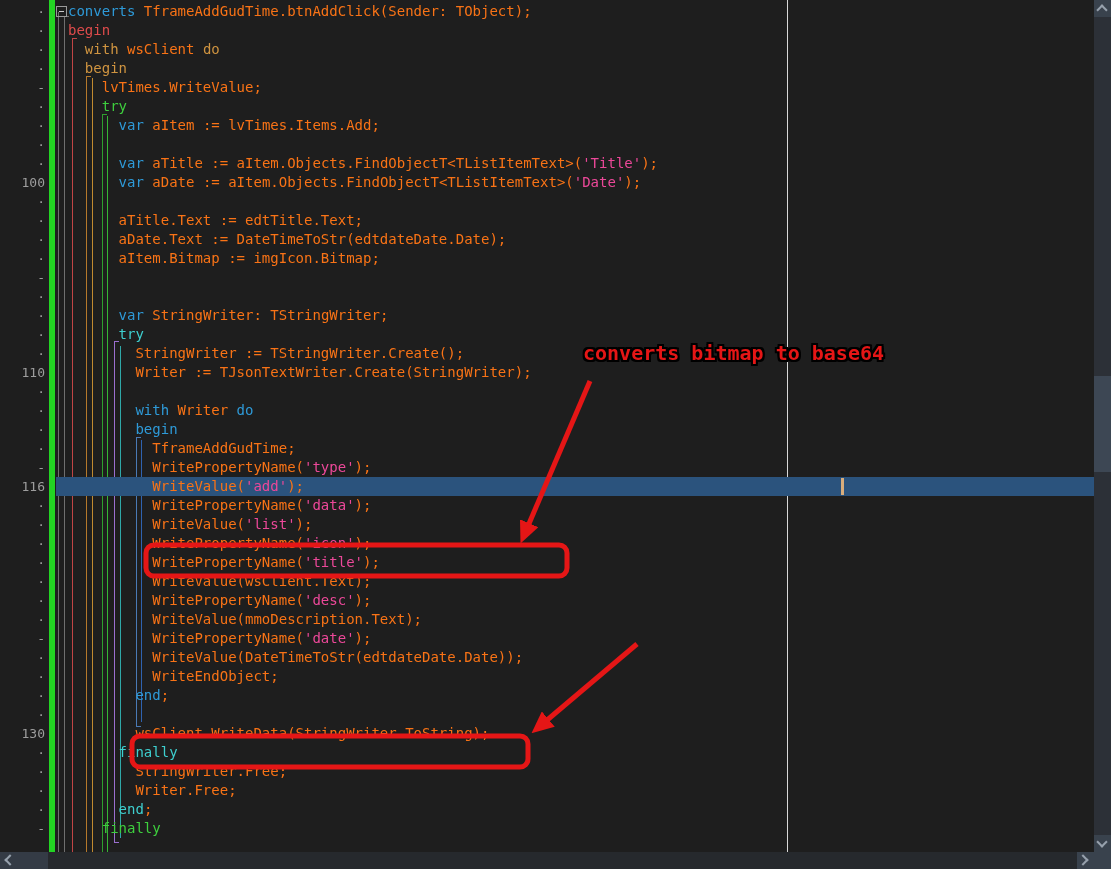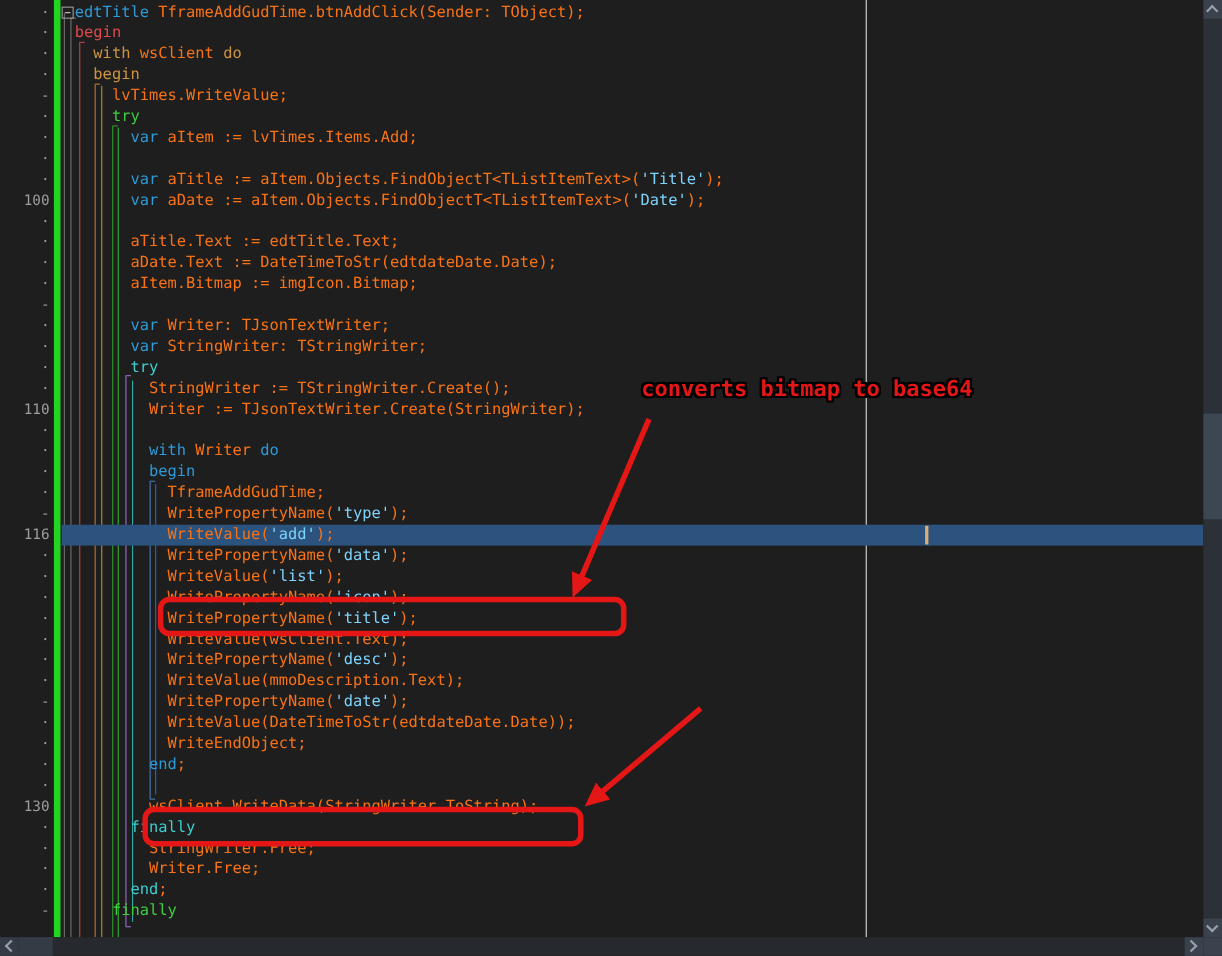--- a/index.html
+++ b/index.html
@@ -13,21 +13,21 @@
   .guide{position:absolute;width:1px;z-index:2;}
   .gtick{position:absolute;height:1px;width:4px;z-index:2;}
   
   #code-rows{position:absolute;left:0;top:2px;width:1094px;z-index:3;}
   .row{position:relative;height:19px;line-height:19px;font-size:14px;white-space:pre;}
   .row.hl::before{content:"";position:absolute;left:56px;right:0;top:0;bottom:0;background:#2b537d;}
   .gut{position:absolute;left:0;top:0;width:45px;height:19px;text-align:right;
        color:#9d9d9d;font-size:13px;z-index:4;}
   .txt{position:absolute;left:68px;top:0;height:19px;z-index:4;color:#d2d2d2;}
   .d{color:#f97316}.kb{color:#2e9ad8}.kr{color:#de4b4b}.ko{color:#cf9440}
-  .kg{color:#3ecf3e}.kc{color:#3ecfcf}.s{color:#7dd3fc}
+  .kg{color:#3ecf3e}.kc{color:#3ecfcf}.s{color:#ec4899}
   
   .caret{position:absolute;left:841px;top:478px;width:3px;height:17px;background:#d9ad7c;z-index:6;}
   
   .fold{position:absolute;left:56px;top:6px;width:11px;height:11px;border:1px solid #9a9a9a;
         box-sizing:border-box;z-index:6;}
   .fold::after{content:"";position:absolute;left:2px;right:2px;top:4px;height:1px;background:#c9c9c9;}
   
   #overlay{position:absolute;left:0;top:0;width:1111px;height:869px;z-index:50;pointer-events:none;}
   .note{position:absolute;left:583px;top:341px;font-size:20px;font-weight:bold;color:#e51616;
         letter-spacing:0px;z-index:51;white-space:pre;
@@ -74,36 +74,36 @@
       <div class="gtick" style="left: 115px; top: 341px; background: rgb(155, 111, 208);"></div>
       <div class="gtick" style="left: 115px; top: 842px; background: rgb(155, 111, 208);"></div>
       <div class="guide" style="left: 120px; top: 346px; height: 492px; background: rgb(47, 168, 168);"></div>
       <div class="guide" style="left: 136px; top: 437px; height: 290px; background: rgb(74, 122, 181);"></div>
       <div class="gtick" style="left: 137px; top: 437px; background: rgb(74, 122, 181);"></div>
       <div class="gtick" style="left: 137px; top: 726px; background: rgb(74, 122, 181);"></div>
       <div class="guide" style="left: 141px; top: 440px; height: 282px; background: rgb(47, 98, 176);"></div>
     </div>
 
   <div id="code-rows">
-      <div class="row"><div class="gut">·</div><div class="txt"><span class="kb">edtTitle</span><span class="d"> TframeAddGudTime.btnAddClick(Sender: TObject);</span></div></div>
+      <div class="row"><div class="gut">·</div><div class="txt"><span class="kb">converts</span><span class="d"> TframeAddGudTime.btnAddClick(Sender: TObject);</span></div></div>
       <div class="row"><div class="gut">·</div><div class="txt"><span class="kr">begin</span></div></div>
       <div class="row"><div class="gut">·</div><div class="txt"><span class="d">  </span><span class="ko">with</span><span class="d"> wsClient </span><span class="ko">do</span></div></div>
       <div class="row"><div class="gut">·</div><div class="txt"><span class="d">  </span><span class="ko">begin</span></div></div>
       <div class="row"><div class="gut">-</div><div class="txt"><span class="d">    lvTimes.WriteValue;</span></div></div>
       <div class="row"><div class="gut">·</div><div class="txt"><span class="d">    </span><span class="kg">try</span></div></div>
       <div class="row"><div class="gut">·</div><div class="txt"><span class="d">      </span><span class="kb">var</span><span class="d"> aItem := lvTimes.Items.Add;</span></div></div>
       <div class="row"><div class="gut">·</div><div class="txt"></div></div>
       <div class="row"><div class="gut">·</div><div class="txt"><span class="d">      </span><span class="kb">var</span><span class="d"> aTitle := aItem.Objects.FindObjectT&lt;TListItemText&gt;(</span><span class="s">'Title'</span><span class="d">);</span></div></div>
       <div class="row"><div class="gut">100</div><div class="txt"><span class="d">      </span><span class="kb">var</span><span class="d"> aDate := aItem.Objects.FindObjectT&lt;TListItemText&gt;(</span><span class="s">'Date'</span><span class="d">);</span></div></div>
       <div class="row"><div class="gut">·</div><div class="txt"></div></div>
       <div class="row"><div class="gut">·</div><div class="txt"><span class="d">      aTitle.Text := edtTitle.Text;</span></div></div>
       <div class="row"><div class="gut">·</div><div class="txt"><span class="d">      aDate.Text := DateTimeToStr(edtdateDate.Date);</span></div></div>
       <div class="row"><div class="gut">·</div><div class="txt"><span class="d">      aItem.Bitmap := imgIcon.Bitmap;</span></div></div>
       <div class="row"><div class="gut">-</div><div class="txt"></div></div>
-      <div class="row"><div class="gut">·</div><div class="txt"><span class="d">      </span><span class="kb">var</span><span class="d"> Writer: TJsonTextWriter;</span></div></div>
+      <div class="row"><div class="gut">·</div></div>
       <div class="row"><div class="gut">·</div><div class="txt"><span class="d">      </span><span class="kb">var</span><span class="d"> StringWriter: TStringWriter;</span></div></div>
       <div class="row"><div class="gut">·</div><div class="txt"><span class="d">      </span><span class="kc">try</span></div></div>
       <div class="row"><div class="gut">·</div><div class="txt"><span class="d">        StringWriter := TStringWriter.Create();</span></div></div>
       <div class="row"><div class="gut">110</div><div class="txt"><span class="d">        Writer := TJsonTextWriter.Create(StringWriter);</span></div></div>
       <div class="row"><div class="gut">·</div><div class="txt"></div></div>
       <div class="row"><div class="gut">·</div><div class="txt"><span class="d">        </span><span class="kb">with</span><span class="d"> Writer </span><span class="kb">do</span></div></div>
       <div class="row"><div class="gut">·</div><div class="txt"><span class="d">        </span><span class="kb">begin</span></div></div>
       <div class="row"><div class="gut">·</div><div class="txt"><span class="d">          TframeAddGudTime;</span></div></div>
       <div class="row"><div class="gut">-</div><div class="txt"><span class="d">          WritePropertyName(</span><span class="s">'type'</span><span class="d">);</span></div></div>
       <div class="row hl"><div class="gut">116</div><div class="txt"><span class="d">          WriteValue(</span><span class="s">'add'</span><span class="d">);</span></div></div>

